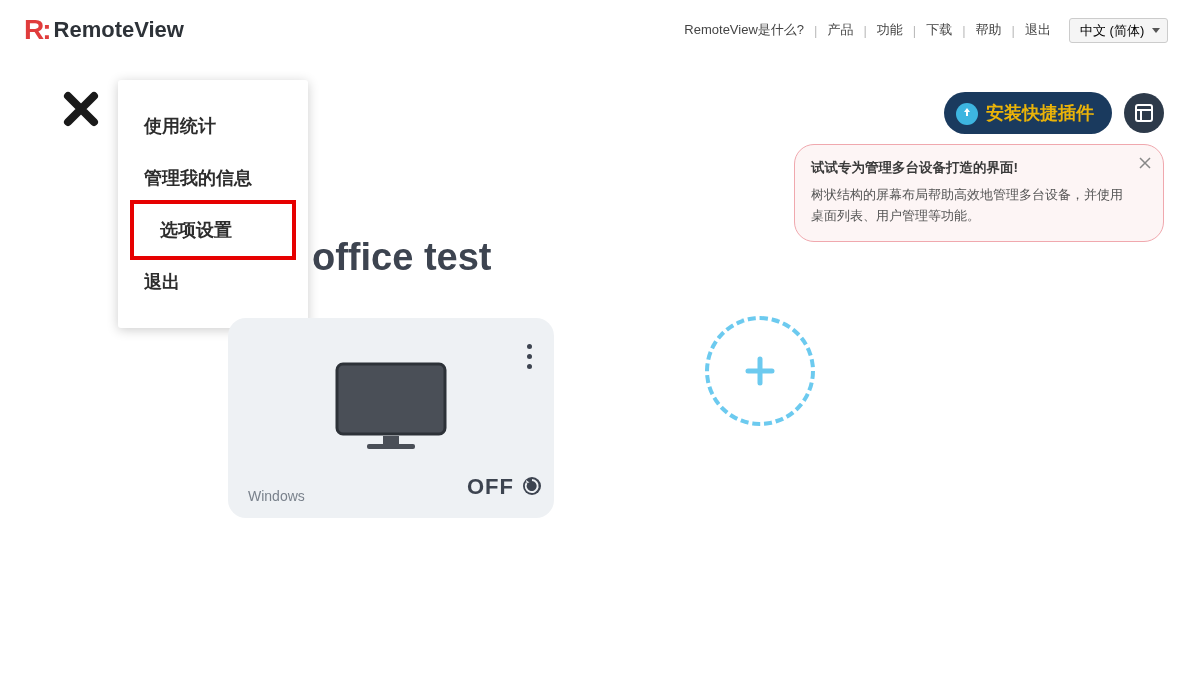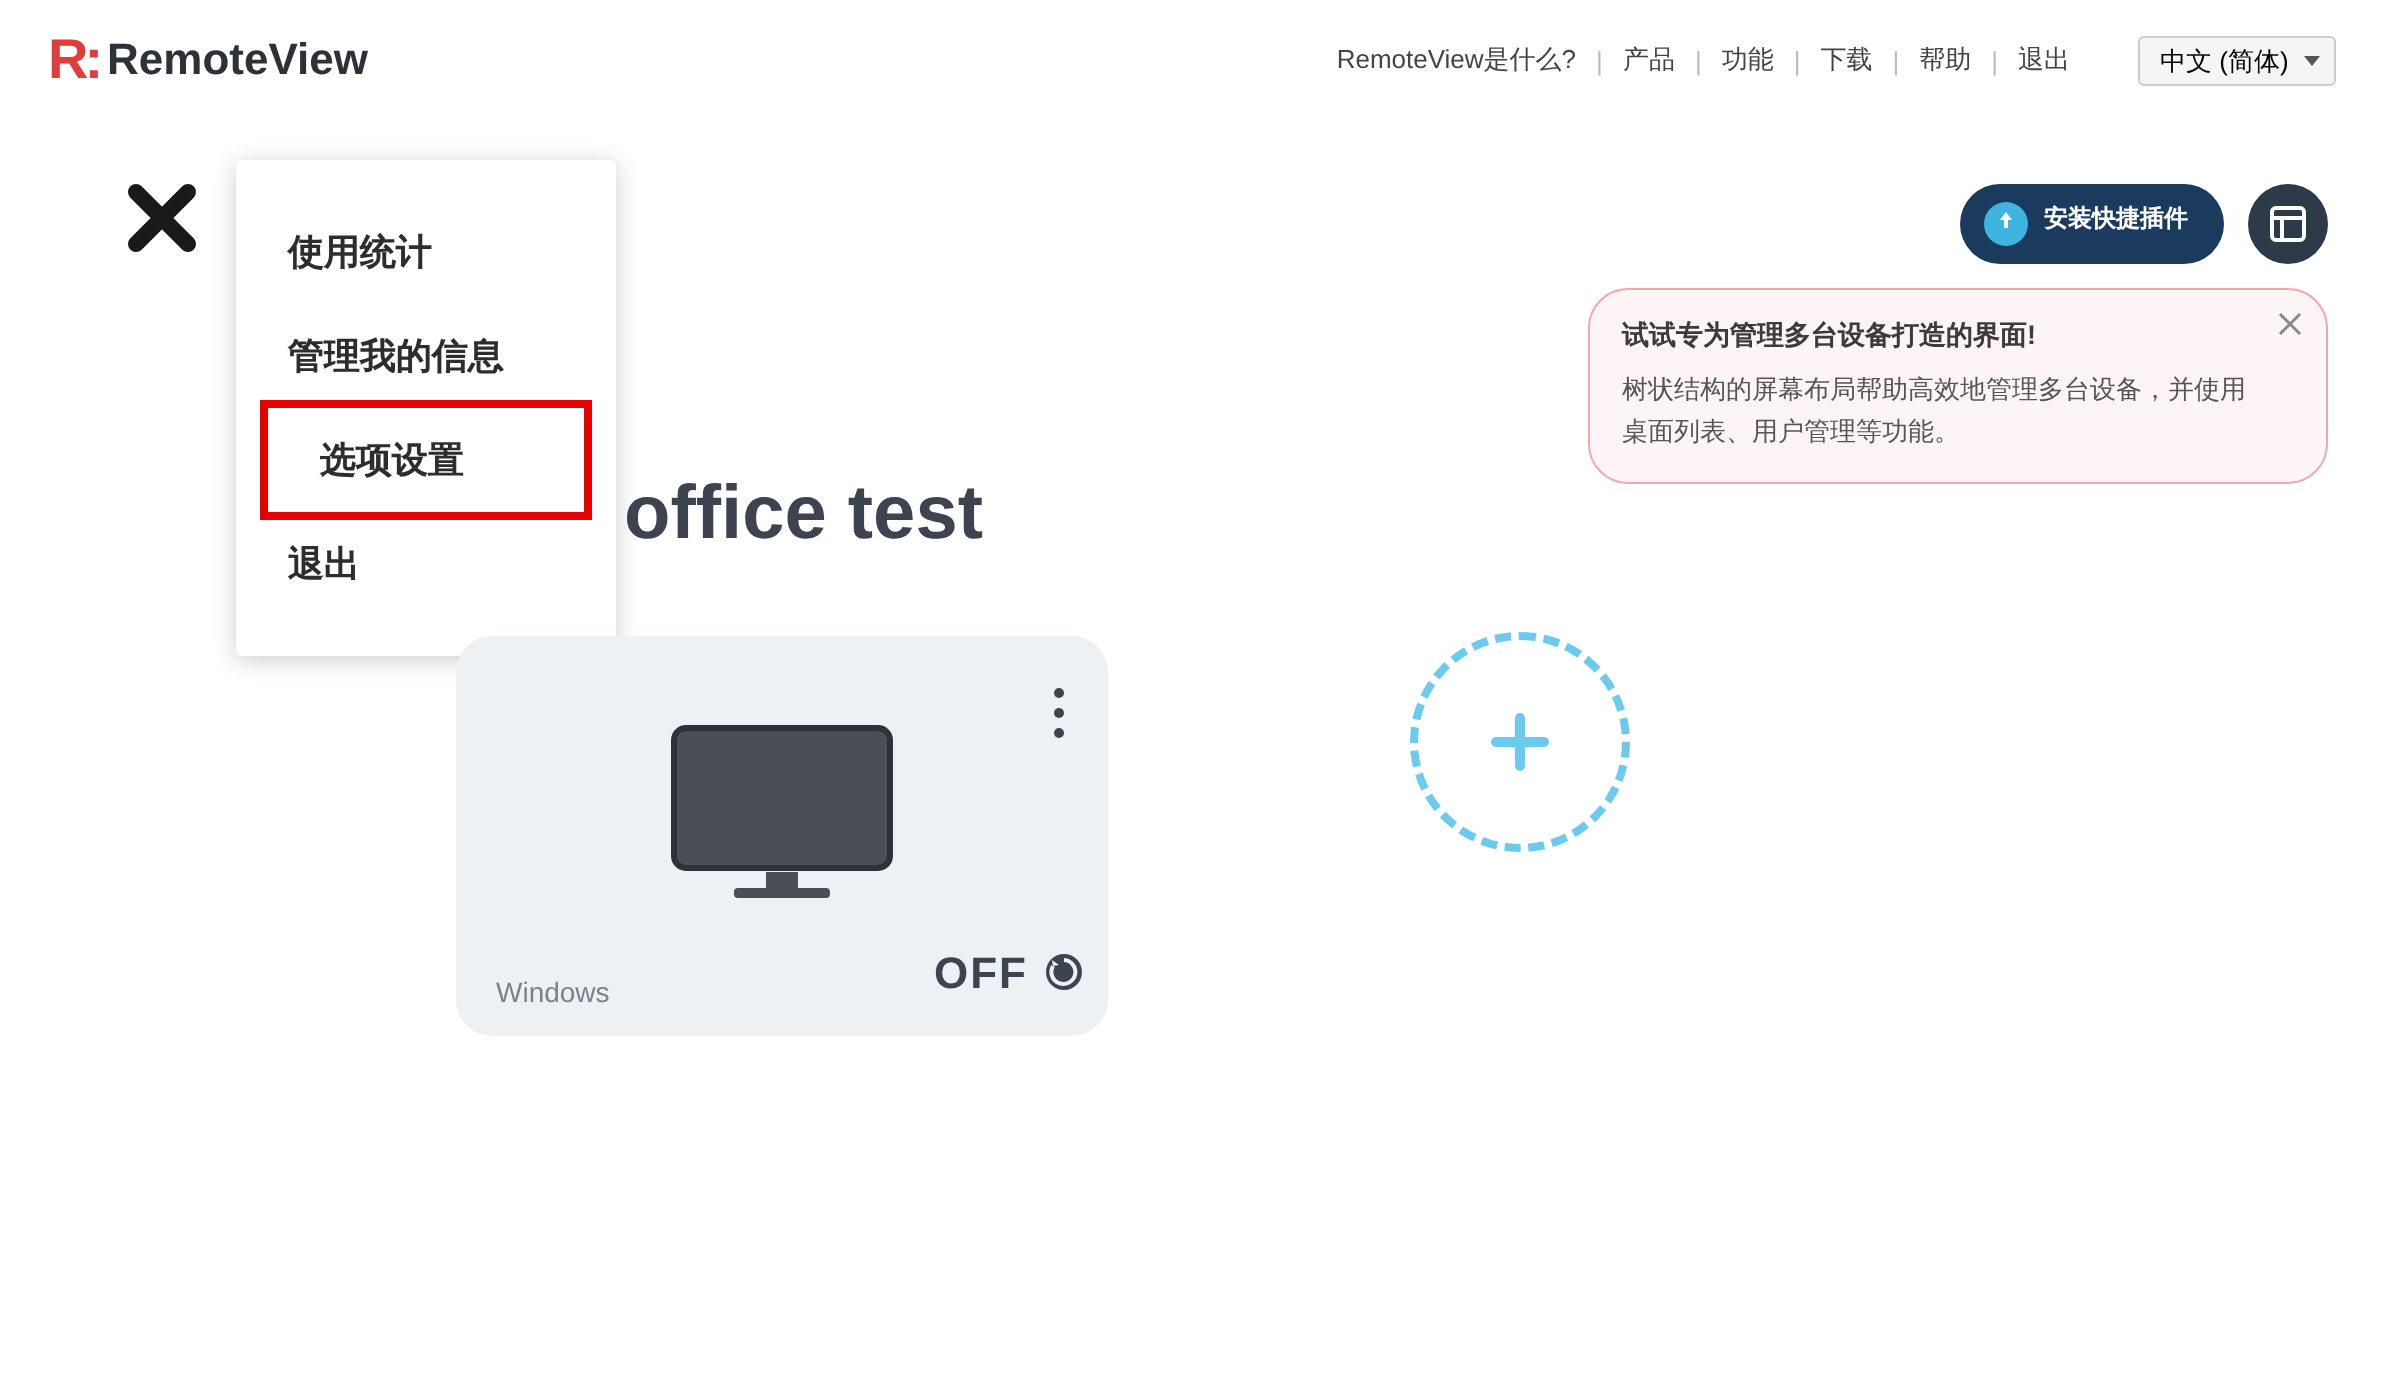--- a/index.html
+++ b/index.html
@@ -6,25 +6,25 @@
     body { font-family: -apple-system, "Segoe UI", "Microsoft YaHei", sans-serif; background: #fff; width: 1192px; height: 691px; overflow: hidden; position: relative; }
 
     .header { display: flex; justify-content: space-between; align-items: center; padding: 14px 24px; }
     .logo { display: flex; align-items: center; gap: 4px; }
     .logo-mark { font-size: 28px; font-weight: 700; color: #e03c3c; letter-spacing: -2px; }
     .logo-text { font-size: 22px; font-weight: 600; color: #2d3238; }
     .nav { display: flex; align-items: center; gap: 10px; font-size: 13px; color: #444; }
     .nav a { color: #444; text-decoration: none; cursor: pointer; }
     .nav .sep { color: #bbb; }
     .lang-select { border: 1px solid #ccc; background: #f5f5f5; font-size: 13px; padding: 4px 22px 4px 10px; border-radius: 3px; appearance: none; cursor: pointer; position: relative; }
-    .lang-wrap { position: relative; margin-left: 24px; }
+    .lang-wrap { position: relative; margin-left: 8px; }
     .lang-wrap::after { content: ""; position: absolute; right: 8px; top: 50%; transform: translateY(-40%); border-left: 4px solid transparent; border-right: 4px solid transparent; border-top: 5px solid #555; pointer-events: none; }
 
     .toolbar-right { position: absolute; top: 92px; right: 28px; display: flex; align-items: center; gap: 12px; }
-    .install-btn { background: #1a3a5e; color: #ffffff; border: none; border-radius: 22px; padding: 9px 18px 9px 12px; font-size: 12px; font-weight: 600; display: flex; align-items: flex-start; gap: 8px; cursor: pointer; }
+    .install-btn { background: #1a3a5e; color: #eab308; border: none; border-radius: 22px; padding: 9px 18px 9px 12px; font-size: 18px; font-weight: 600; display: flex; align-items: flex-end; gap: 8px; cursor: pointer; }
     .install-btn .install-icon { width: 22px; height: 22px; background: #3db5e0; border-radius: 50%; display: flex; align-items: center; justify-content: center; }
     .panel-btn { width: 40px; height: 40px; border-radius: 50%; background: #2d3a4a; display: flex; align-items: center; justify-content: center; cursor: pointer; }
 
     .tip-card { position: absolute; top: 144px; right: 28px; width: 370px; border: 1px solid #f0a8ae; background: #fdf5f5; border-radius: 20px; padding: 14px 36px 14px 16px; }
     .tip-title { font-size: 13.5px; font-weight: 700; color: #3b3b3b; margin-bottom: 8px; }
     .tip-body { font-size: 13px; color: #555; line-height: 1.6; }
     .tip-close { position: absolute; top: 10px; right: 12px; cursor: pointer; color: #999; font-size: 16px; }
 
     .menu-icon { position: absolute; top: 90px; left: 62px; cursor: pointer; }
     .dropdown { position: absolute; top: 80px; left: 118px; width: 190px; background: #fff; box-shadow: 0 2px 12px rgba(0,0,0,0.2); border-radius: 3px; padding: 20px 0; }

